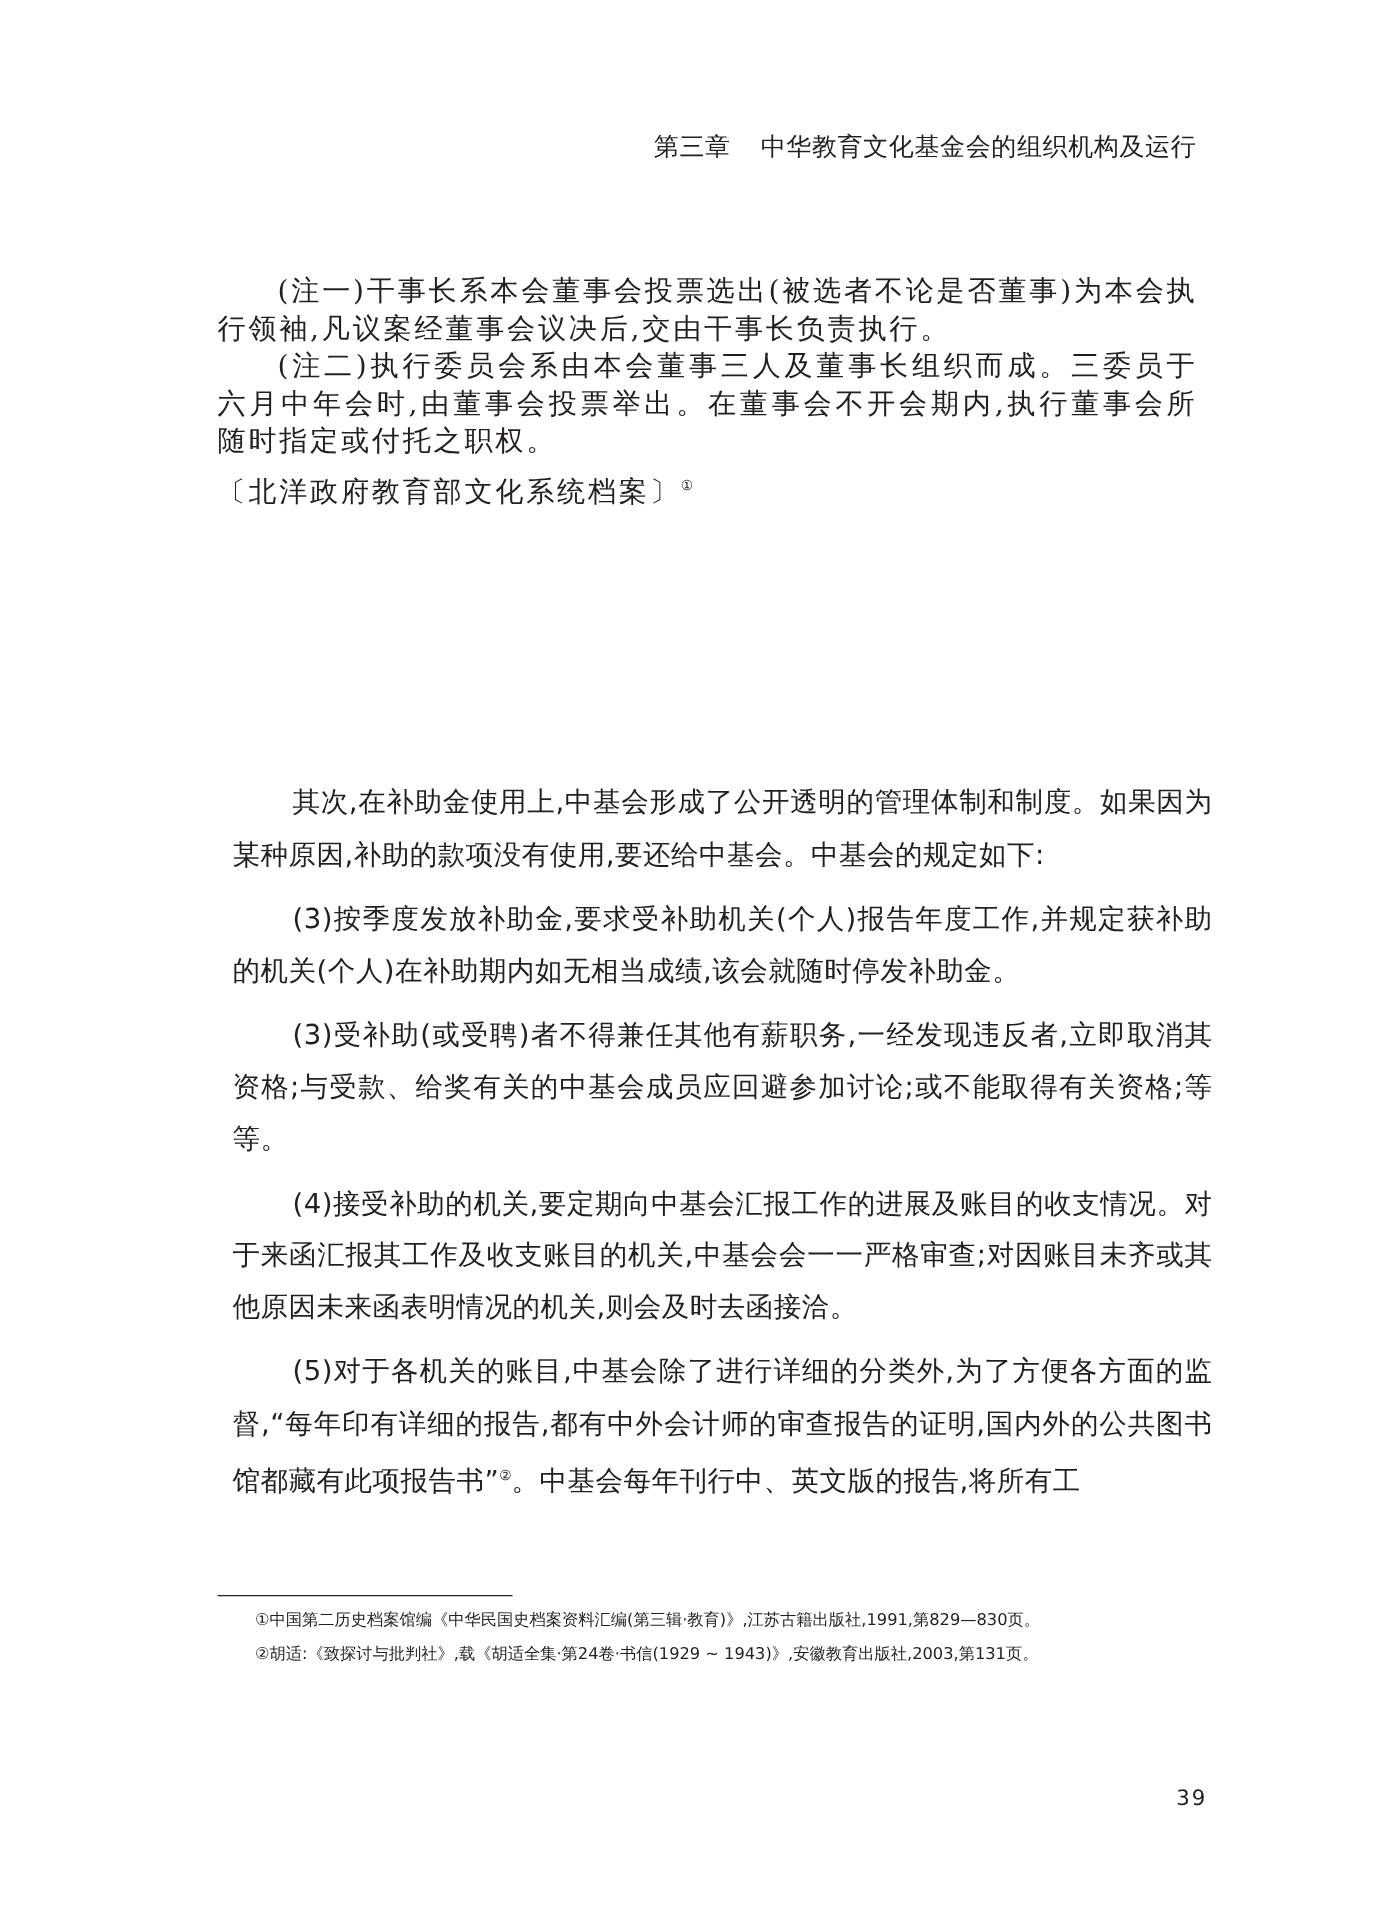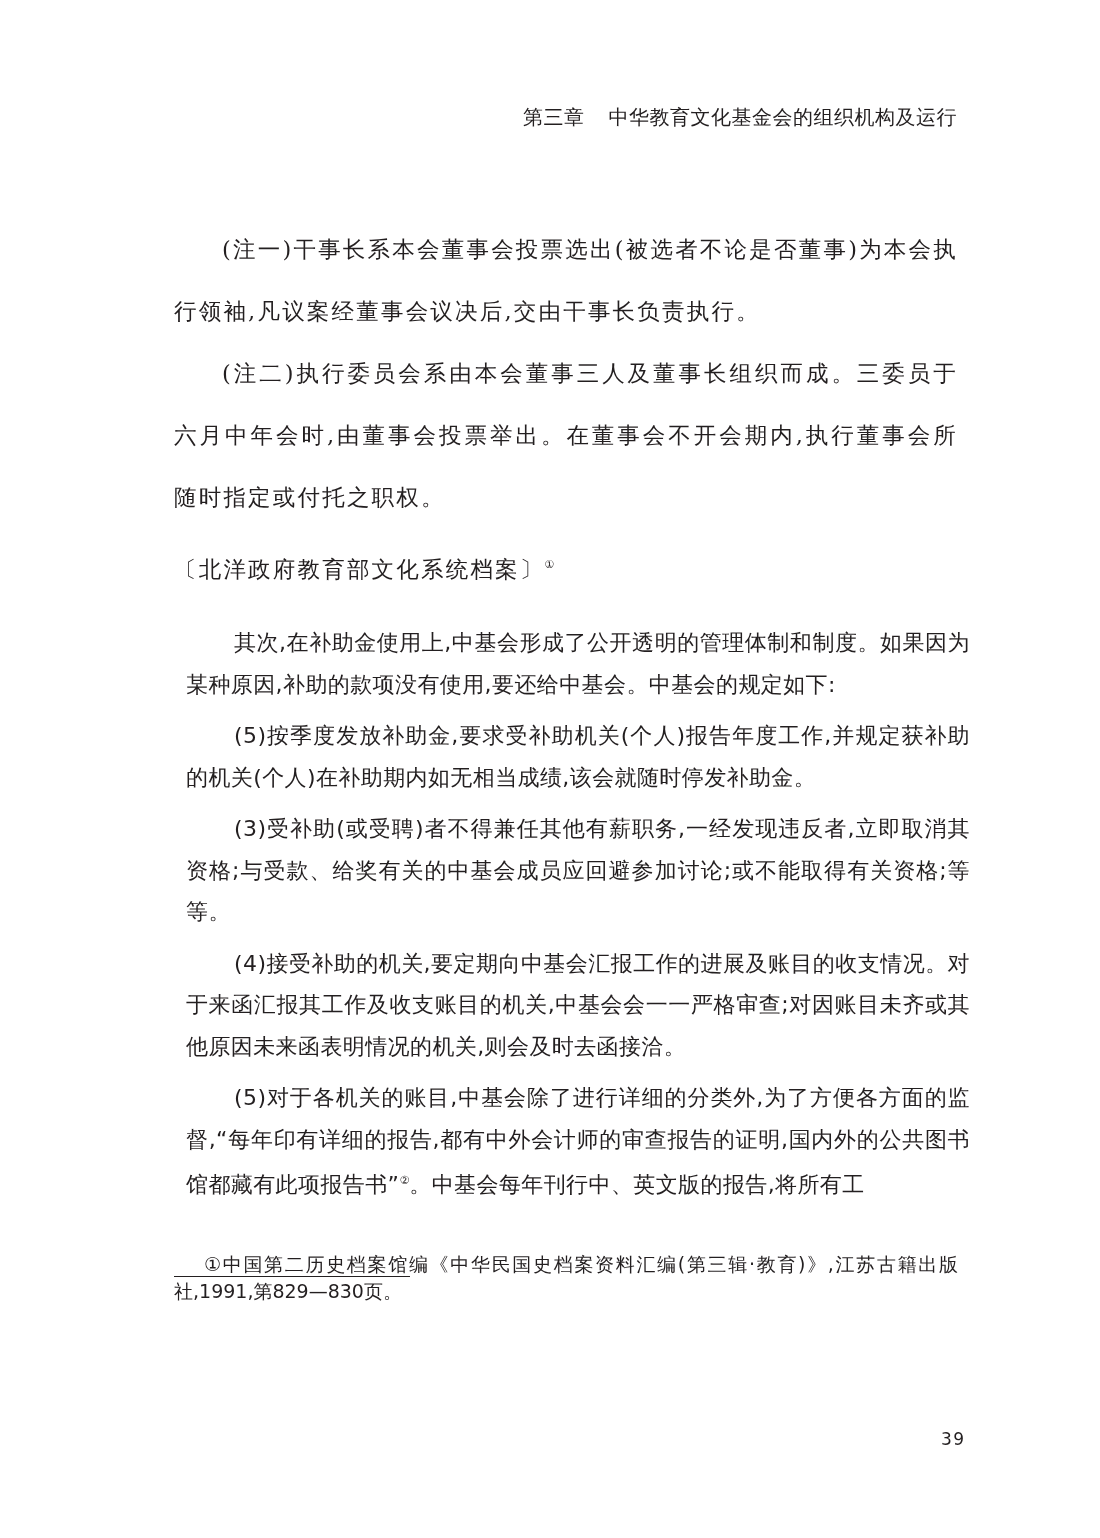--- a/index.html
+++ b/index.html
@@ -34,21 +34,21 @@
       font-family: "DejaVu Serif", serif;
       font-size: 22.5px;
       color: #231f20;
     }
     .quote-block {
       top: 218px;
       letter-spacing: 2.2px;
     }
     .quote-block p {
       margin: 0;
-      line-height: 62px;
+      line-height: 30px;
       text-indent: 48px;
       text-align: justify;
     }
     .source-line {
       text-align: left;
       text-indent: 0 !important;
       margin-top: 6px !important;
       padding-right: 2px;
     }
     .source-line sup, .fn-ref {
@@ -73,24 +73,24 @@
       position: absolute;
       left: 174px;
       top: 1276px;
       width: 236px;
       height: 1px;
       background: #231f20;
     }
     .footnotes {
       position: absolute;
       left: 174px;
-      top: 1251px;
+      top: 1283px;
       width: 784px;
       font-family: "DejaVu Sans", sans-serif;
-      font-size: 19px;
+      font-size: 13px;
       color: #231f20;
     }
     .footnotes p {
       margin: 0;
       line-height: 27px;
       text-indent: 30px;
       text-align: justify;
     }
     .page-number {
       position: absolute;
@@ -110,25 +110,26 @@
 </div>
 
 <div class="body-text quote-block">
   <p>(注一)干事长系本会董事会投票选出(被选者不论是否董事)为本会执行领袖,凡议案经董事会议决后,交由干事长负责执行。</p>
   <p>(注二)执行委员会系由本会董事三人及董事长组织而成。三委员于六月中年会时,由董事会投票举出。在董事会不开会期内,执行董事会所随时指定或付托之职权。</p>
   <p class="source-line"><span>〔北洋政府教育部文化系统档案〕</span><sup>①</sup></p>
 </div>
 
 <div class="body-text main-block">
   <p>其次,在补助金使用上,中基会形成了公开透明的管理体制和制度。如果因为某种原因,补助的款项没有使用,要还给中基会。中基会的规定如下:</p>
-  <p>(5)按季度发放补助金,要求受补助机关(个人)报告年度工作,并规定获补助的机关(个人)在补助期内如无相当成绩,该会就随时停发补助金。</p>
+  <p>(3)按季度发放补助金,要求受补助机关(个人)报告年度工作,并规定获补助的机关(个人)在补助期内如无相当成绩,该会就随时停发补助金。</p>
   <p>(3)受补助(或受聘)者不得兼任其他有薪职务,一经发现违反者,立即取消其资格;与受款、给奖有关的中基会成员应回避参加讨论;或不能取得有关资格;等等。</p>
   <p>(4)接受补助的机关,要定期向中基会汇报工作的进展及账目的收支情况。对于来函汇报其工作及收支账目的机关,中基会会一一严格审查;对因账目未齐或其他原因未来函表明情况的机关,则会及时去函接洽。</p>
   <p><span>(5)对于各机关的账目,中基会除了进行详细的分类外,为了方便各方面的监督,“每年印有详细的报告,都有中外会计师的审查报告的证明,国内外的公共图书馆都藏有此项报告书”</span><span class="fn-ref">②</span><span>。中基会每年刊行中、英文版的报告,将所有工</span></p>
 </div>
 
 <div class="fn-rule"></div>
 
 <div class="footnotes">
   <p>①中国第二历史档案馆编《中华民国史档案资料汇编(第三辑·教育)》,江苏古籍出版社,1991,第829—830页。</p>
+  <p>②胡适:《致探讨与批判社》,载《胡适全集·第24卷·书信(1929 ~ 1943)》,安徽教育出版社,2003,第131页。</p>
 </div>
 
 <div class="page-number">39</div>
 
 </body></html>

